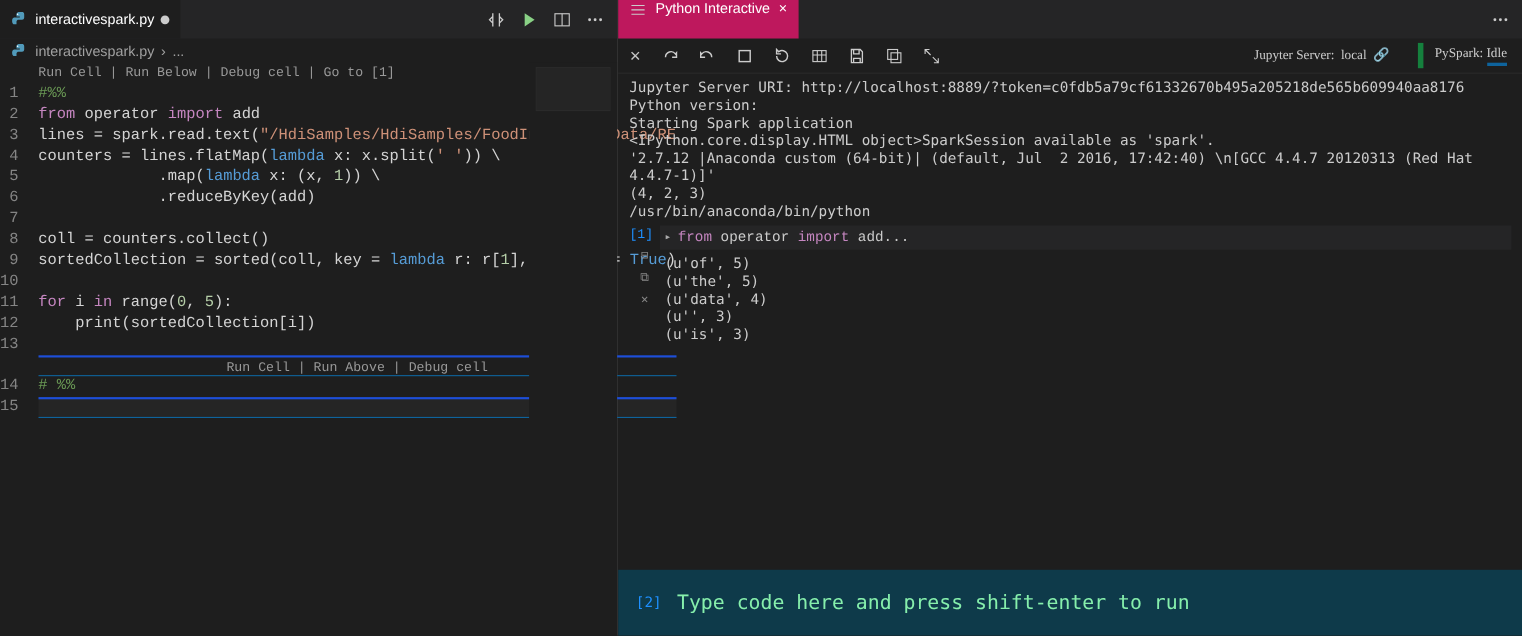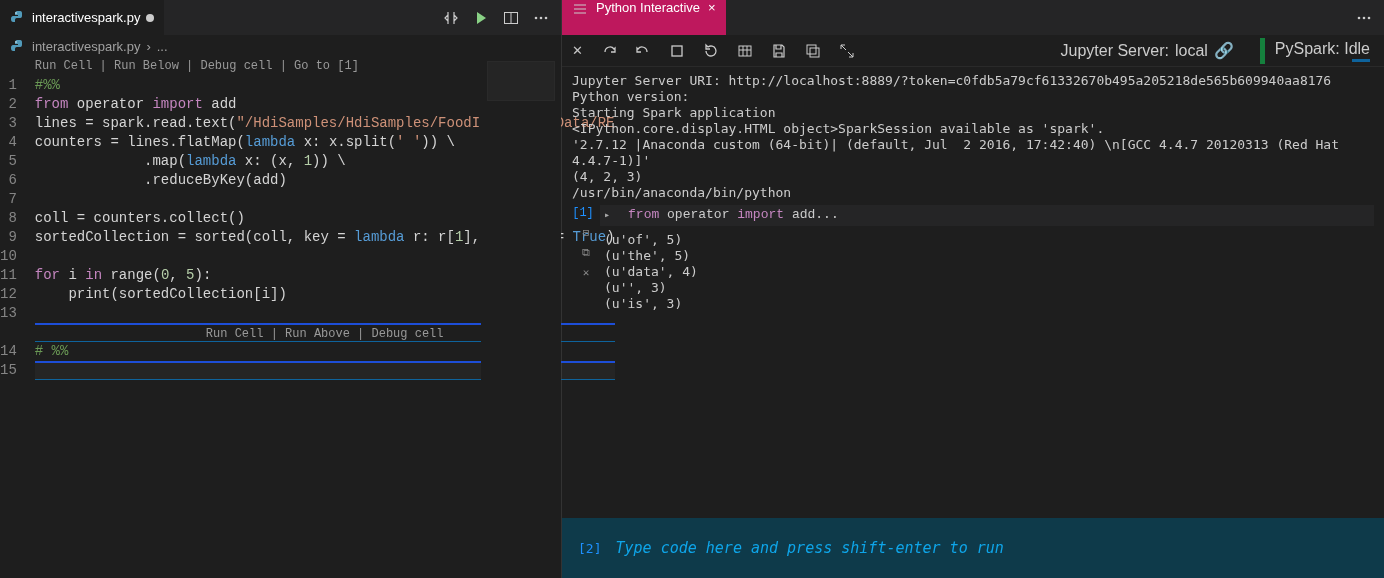--- a/index.html
+++ b/index.html
@@ -42,40 +42,40 @@
 .tok-cmt { color: #6a9955; }
 .minimap { position: absolute; top: 0; right: 0; width: 80px; height: 100%; background: #1e1e1e; }
 .minimap-inner { margin: 4px 6px; height: 40px; background: linear-gradient(#2a2a2a, #2a2a2a); border: 1px solid #333; opacity: 0.6; }
 
 
 .pinter-tab-bar { height: 35px; background: #252526; display: flex; align-items: center; }
 .pinter-tab { height: 35px; display: flex; align-items: flex-start; gap: 8px; padding: 0 10px; background: #be185d; color: #fff; }
 .pinter-actions-right { margin-left: auto; padding: 0 12px; color: #ccc; }
 .pinter-toolbar { height: 32px; display: flex; align-items: center; padding: 0 10px; gap: 18px; border-bottom: 1px solid #2a2a2a; color: #c5c5c5; }
 .pinter-toolbar .spacer { flex: 1; }
-.status-pill { font-size: 16px; color: #cccccc; display: flex; align-items: center; gap: 6px; padding: 2px 4px; }
+.status-pill { font-size: 12px; color: #cccccc; display: flex; align-items: center; gap: 6px; padding: 2px 4px; font-family: Liberation Serif, serif; }
 .status-pill.border-l { border-left: 5px solid #15803d; padding-left: 10px; margin-left: 4px; }
 .link-icon { color: #3794ff; }
 .pyspark-indicator { width: 18px; height: 3px; background: #0e639c; margin-left: auto; }
 
 
 .output-area { flex: 1; font-family: Consolas, "Courier New", monospace; font-size: 13px; line-height: 16px; padding: 6px 10px 0 10px; color: #cccccc; overflow: hidden; position: relative; }
 .output-area pre { white-space: pre-wrap; }
 .cell { display: flex; margin-top: 4px; }
 .cell-gutter { width: 28px; color: #888; font-size: 12px; display: flex; flex-direction: column; align-items: center; gap: 4px; }
 .cell-body { flex: 1; }
 .cell-label { color: #1e90ff; font-size: 12px; padding-right: 6px; }
 .cell-input-line { background: #252526; padding: 2px 4px; }
 .cell-play::after { content: "▸"; font-size: 10px; color: #aaa; }
 .gutter-icon { color: #888; font-size: 11px; }
 
 
 .repl-input { height: 60px; background: #0e3a4a; display: flex; align-items: center; padding: 0 16px; gap: 14px; font-family: Consolas, monospace; }
 .repl-prompt { color: #1e90ff; font-size: 13px; }
-.repl-text { color: #0ea5e9; font-style: italic; font-size: 15px; }
+.repl-text { color: #86efac; font-size: 18px; }
 
 svg { display: inline-block; vertical-align: middle; }
 .icon { width: 16px; height: 16px; }
 </style>
 </head>
 <body>
 
 <div class="pane-left">
   <div class="tab-bar">
     <div class="tab">
@@ -234,21 +234,21 @@
 /usr/bin/anaconda/bin/python</pre>
 
     <div class="cell">
       <div class="cell-gutter">
         <span class="cell-label">[1]</span>
         <span class="gutter-icon">⊟</span>
         <span class="gutter-icon">⧉</span>
         <span class="gutter-icon">✕</span>
       </div>
       <div class="cell-body">
-        <div class="cell-input-line" style="display:flex;align-items:flex-start;gap:18px">
+        <div class="cell-input-line" style="display:flex;align-items:center;gap:6px">
           <span class="cell-play"></span>
           <span><span class="tok-kw2">from</span><span> operator </span><span class="tok-kw2">import</span><span> add...</span></span>
         </div>
         <pre style="padding:6px 4px">(u'of', 5)
 (u'the', 5)
 (u'data', 4)
 (u'', 3)
 (u'is', 3)</pre>
       </div>
     </div>

